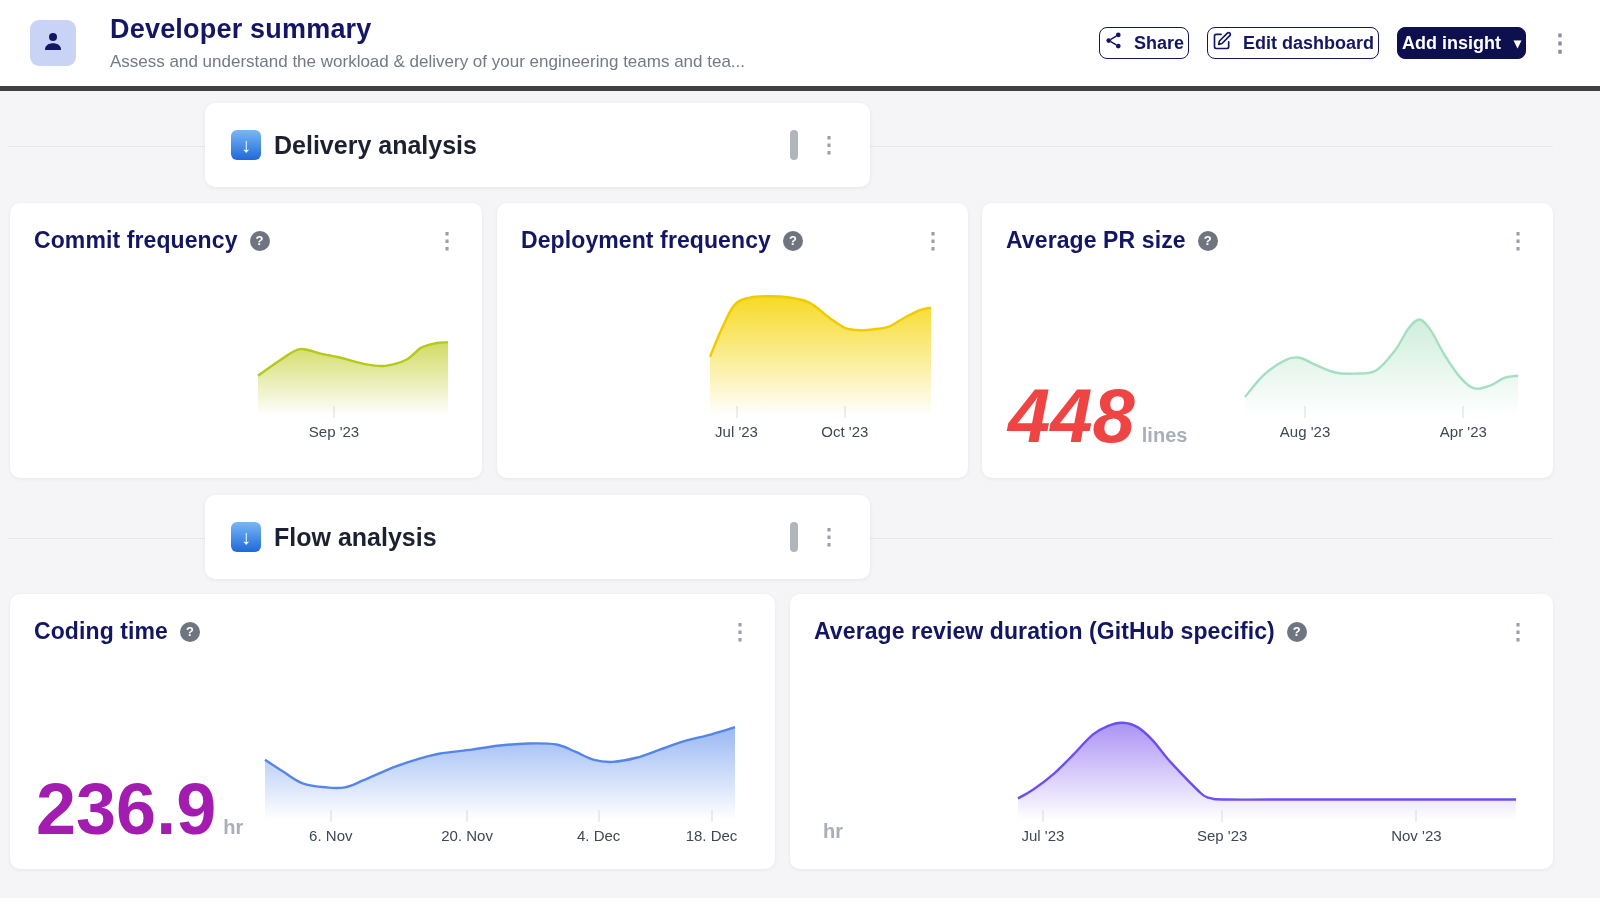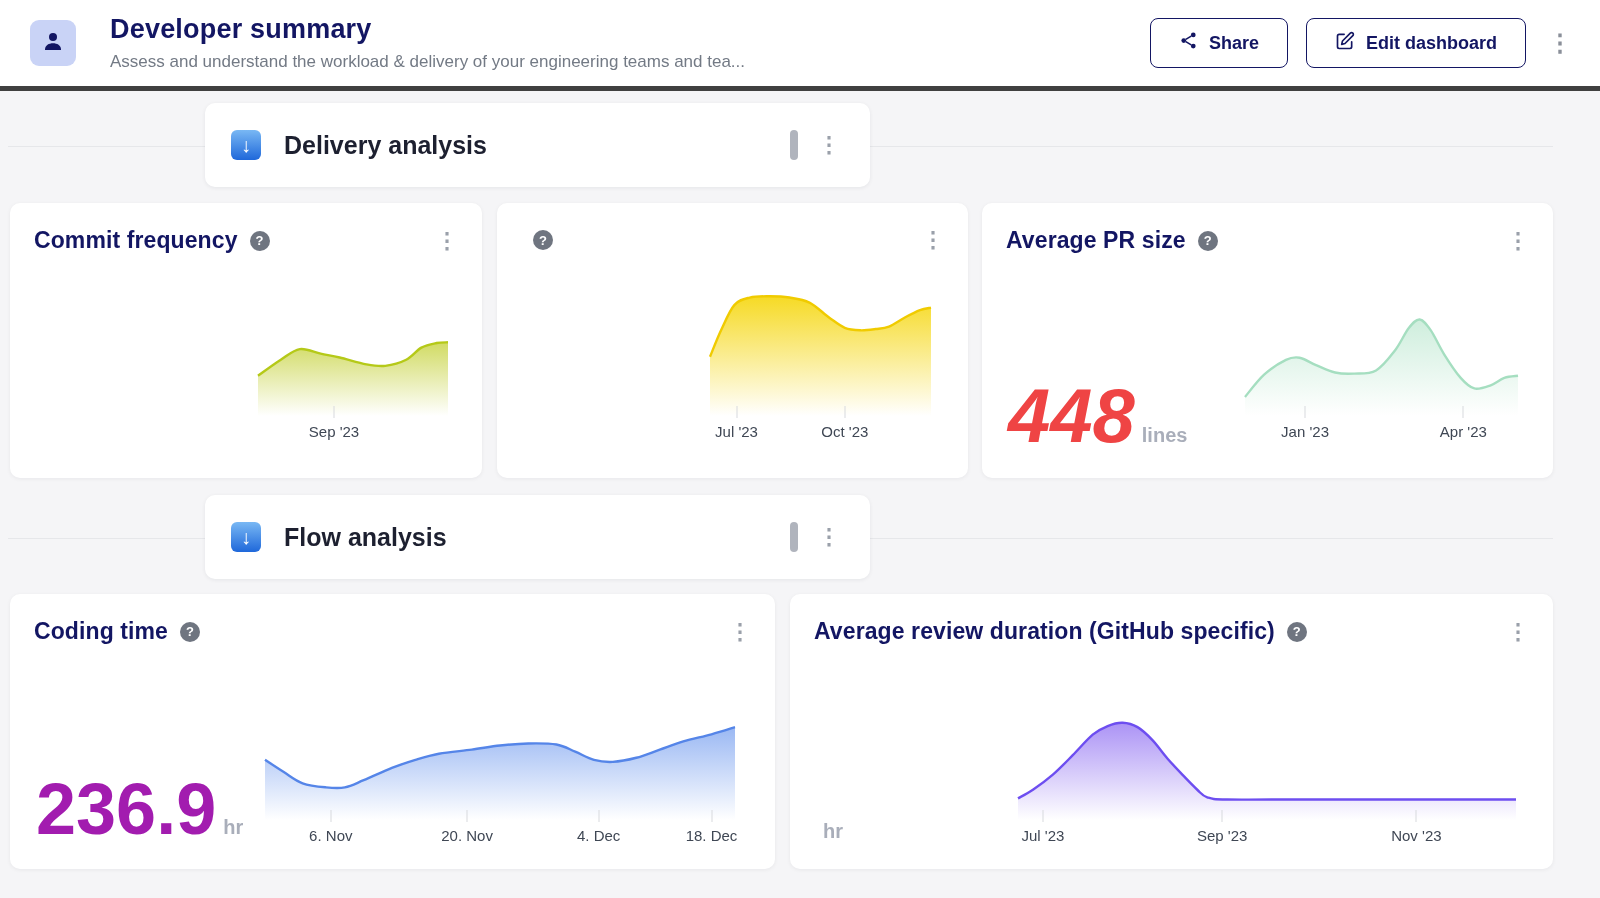--- a/index.html
+++ b/index.html
@@ -21,23 +21,23 @@
   .avatar {
     width:46px; height:46px; border-radius:9px; background:#c9d3f6;
     margin-left:30px; display:flex; align-items:center; justify-content:center;
     flex:0 0 auto;
   }
   .header-text { margin-left:34px; min-width:0; }
   .page-title { font-size:27px; font-weight:bold; color:#131663; letter-spacing:.2px; }
   .page-subtitle { font-size:17px; color:#737a85; margin-top:7px; font-weight:normal;text-align:center; }
   .header-actions { margin-left:auto; display:flex; align-items:center; gap:18px; margin-right:24px; }
   .btn {
-    height:50px; border-radius:8px; border:1.5px solid #131663; background:#fff;
+    height:32px; border-radius:8px; border:1.5px solid #131663; background:#fff;
     color:#131663; font-size:18px; font-weight:bold;
-    display:flex; align-items:center; gap:11px; padding:0 28px; cursor:pointer;
+    display:flex; align-items:center; gap:11px; padding:0 4px; cursor:pointer;
     font-family:"Liberation Sans", sans-serif; white-space:nowrap;
   }
   .btn.primary { background:#0d0f4e; border-color:#0d0f4e; color:#fff; }
   .btn .caret { font-size:14px; margin-left:2px; }
   .kebab {
     color:#9aa0aa; font-size:22px; line-height:1; cursor:pointer;
     font-weight:bold; user-select:none; padding:2px 4px;
   }
   .header .kebab { font-size:24px; color:#8a8f99; }
 
@@ -48,21 +48,21 @@
     position:absolute; left:205px; top:0; width:665px; height:84px;
     background:#fff; border-radius:10px; box-shadow:0 1px 4px rgba(16,24,40,.07);
     display:flex; align-items:center; padding:0 26px;
   }
   .arrow-icon {
     width:30px; height:30px; border-radius:6px; flex:0 0 auto;
     background:linear-gradient(#79b8f4,#1f68da);
     color:#fff; font-size:20px; font-weight:bold;
     display:flex; align-items:center; justify-content:center;
   }
-  .banner-title { font-size:25px; font-weight:bold; color:#1d2030; margin-left:23px; }
+  .banner-title { font-size:25px; font-weight:bold; color:#1d2030; margin-left:13px; }
   .banner-tools { margin-left:auto; display:flex; align-items:center; gap:16px; }
   .drag-pill { width:8px; height:30px; border-radius:4px; background:#b0b4bd; cursor:grab; }
 
   
   .card {
     position:absolute; background:#fff; border-radius:10px;
     box-shadow:0 1px 4px rgba(16,24,40,.06);
   }
   .card-header { display:flex; align-items:center; padding:24px 20px 0 24px;justify-content:space-between; }
   .card-title { font-size:23px; font-weight:bold; color:#131663; letter-spacing:.1px; }
@@ -115,20 +115,24 @@
     </button>
     <button class="btn">
       <span>
         <svg width="20" height="20" viewBox="0 0 24 24" fill="none" stroke="#131663" stroke-width="2" stroke-linecap="round" stroke-linejoin="round">
             <path d="M11 4H5a2 2 0 0 0-2 2v13a2 2 0 0 0 2 2h13a2 2 0 0 0 2-2v-6"></path>
             <path d="M18.4 2.6a2.1 2.1 0 0 1 3 3L12 15l-4 1 1-4 9.4-9.4z"></path>
           </svg>
       </span>
       <span>Edit dashboard</span>
     </button>
+    <button class="btn primary">
+      <span>Add insight</span>
+      <span class="caret">▾</span>
+    </button>
     <span class="kebab">⋮</span>
   </div>
 </header>
 
 <div class="banner-row" style="top:103px">
   <div class="banner-line"></div>
   <div class="banner">
     <span class="arrow-icon">↓</span>
     <span class="banner-title">Delivery analysis</span>
     <span class="banner-tools">
@@ -155,20 +159,21 @@
         <path d="M 0,47 C 2.00,43.50 8.33,31.83 12,26 C 15.67,20.17 18.50,13.33 22,12 C 25.50,10.67 29.50,16.17 33,18 C 36.50,19.83 39.00,20.67 43,23 C 47.00,25.33 53.00,30.17 57,32 C 61.00,33.83 63.50,35.00 67,34 C 70.50,33.00 74.83,30.00 78,26 C 81.17,22.00 83.33,13.67 86,10 C 88.67,6.33 91.67,5.17 94,4 C 96.33,2.83 99.00,3.17 100,3 L 100,100 L 0,100 Z" fill="url(#sparkgrad0)" stroke="none"></path>
         <path d="M 0,47 C 2.00,43.50 8.33,31.83 12,26 C 15.67,20.17 18.50,13.33 22,12 C 25.50,10.67 29.50,16.17 33,18 C 36.50,19.83 39.00,20.67 43,23 C 47.00,25.33 53.00,30.17 57,32 C 61.00,33.83 63.50,35.00 67,34 C 70.50,33.00 74.83,30.00 78,26 C 81.17,22.00 83.33,13.67 86,10 C 88.67,6.33 91.67,5.17 94,4 C 96.33,2.83 99.00,3.17 100,3" fill="none" stroke="#b5c918" stroke-width="2.4" vector-effect="non-scaling-stroke"></path>
       </svg>
       <span class="tick-line" style="left:40%"></span>
       <span class="tick" style="left:40%">Sep '23</span>
     </div>
 </section>
 
 <section class="card" style="left:497px;top:203px;width:471px;height:275px">
   <div class="card-header">
+    <h2 class="card-title">Deployment frequency</h2>
     <span class="help">?</span>
     <span class="kebab">⋮</span>
   </div>
   <div class="spark" style="left:213px;top:87px;width:221px;height:150px">
       <svg viewBox="0 0 100 100" preserveAspectRatio="none">
         <defs>
           <linearGradient id="sparkgrad1" x1="0" y1="0" x2="0" y2="1">
             <stop offset="0" stop-color="#f5d60c" stop-opacity="0.9"></stop>
             <stop offset="1" stop-color="#f5d60c" stop-opacity="0"></stop>
           </linearGradient>
@@ -198,21 +203,21 @@
         <defs>
           <linearGradient id="sparkgrad2" x1="0" y1="0" x2="0" y2="1">
             <stop offset="0" stop-color="#c9ecd9" stop-opacity="0.9"></stop>
             <stop offset="1" stop-color="#c9ecd9" stop-opacity="0"></stop>
           </linearGradient>
         </defs>
         <path d="M 0,82 C 1.17,78.50 4.50,66.83 7,61 C 9.50,55.17 12.83,49.67 15,47 C 17.17,44.33 18.17,44.17 20,45 C 21.83,45.83 23.83,49.67 26,52 C 28.17,54.33 30.67,57.67 33,59 C 35.33,60.33 37.50,60.33 40,60 C 42.50,59.67 45.50,60.67 48,57 C 50.50,53.33 53.00,44.67 55,38 C 57.00,31.33 58.50,21.83 60,17 C 61.50,12.17 62.67,8.67 64,9 C 65.33,9.33 66.50,13.50 68,19 C 69.50,24.50 71.17,34.50 73,42 C 74.83,49.50 77.17,58.67 79,64 C 80.83,69.33 82.17,72.83 84,74 C 85.83,75.17 88.17,72.67 90,71 C 91.83,69.33 93.33,65.50 95,64 C 96.67,62.50 99.17,62.33 100,62 L 100,100 L 0,100 Z" fill="url(#sparkgrad2)" stroke="none"></path>
         <path d="M 0,82 C 1.17,78.50 4.50,66.83 7,61 C 9.50,55.17 12.83,49.67 15,47 C 17.17,44.33 18.17,44.17 20,45 C 21.83,45.83 23.83,49.67 26,52 C 28.17,54.33 30.67,57.67 33,59 C 35.33,60.33 37.50,60.33 40,60 C 42.50,59.67 45.50,60.67 48,57 C 50.50,53.33 53.00,44.67 55,38 C 57.00,31.33 58.50,21.83 60,17 C 61.50,12.17 62.67,8.67 64,9 C 65.33,9.33 66.50,13.50 68,19 C 69.50,24.50 71.17,34.50 73,42 C 74.83,49.50 77.17,58.67 79,64 C 80.83,69.33 82.17,72.83 84,74 C 85.83,75.17 88.17,72.67 90,71 C 91.83,69.33 93.33,65.50 95,64 C 96.67,62.50 99.17,62.33 100,62" fill="none" stroke="#a5dec0" stroke-width="2.4" vector-effect="non-scaling-stroke"></path>
       </svg>
       <span class="tick-line" style="left:22%"></span>
-      <span class="tick" style="left:22%">Jan '23</span>
+      <span class="tick" style="left:22%">Aug '23</span>
       <span class="tick-line" style="left:80%"></span>
       <span class="tick" style="left:80%">Apr '23</span>
     </div>
 </section>
 
 <div class="banner-row" style="top:495px">
   <div class="banner-line"></div>
   <div class="banner">
     <span class="arrow-icon">↓</span>
     <span class="banner-title">Flow analysis</span>

